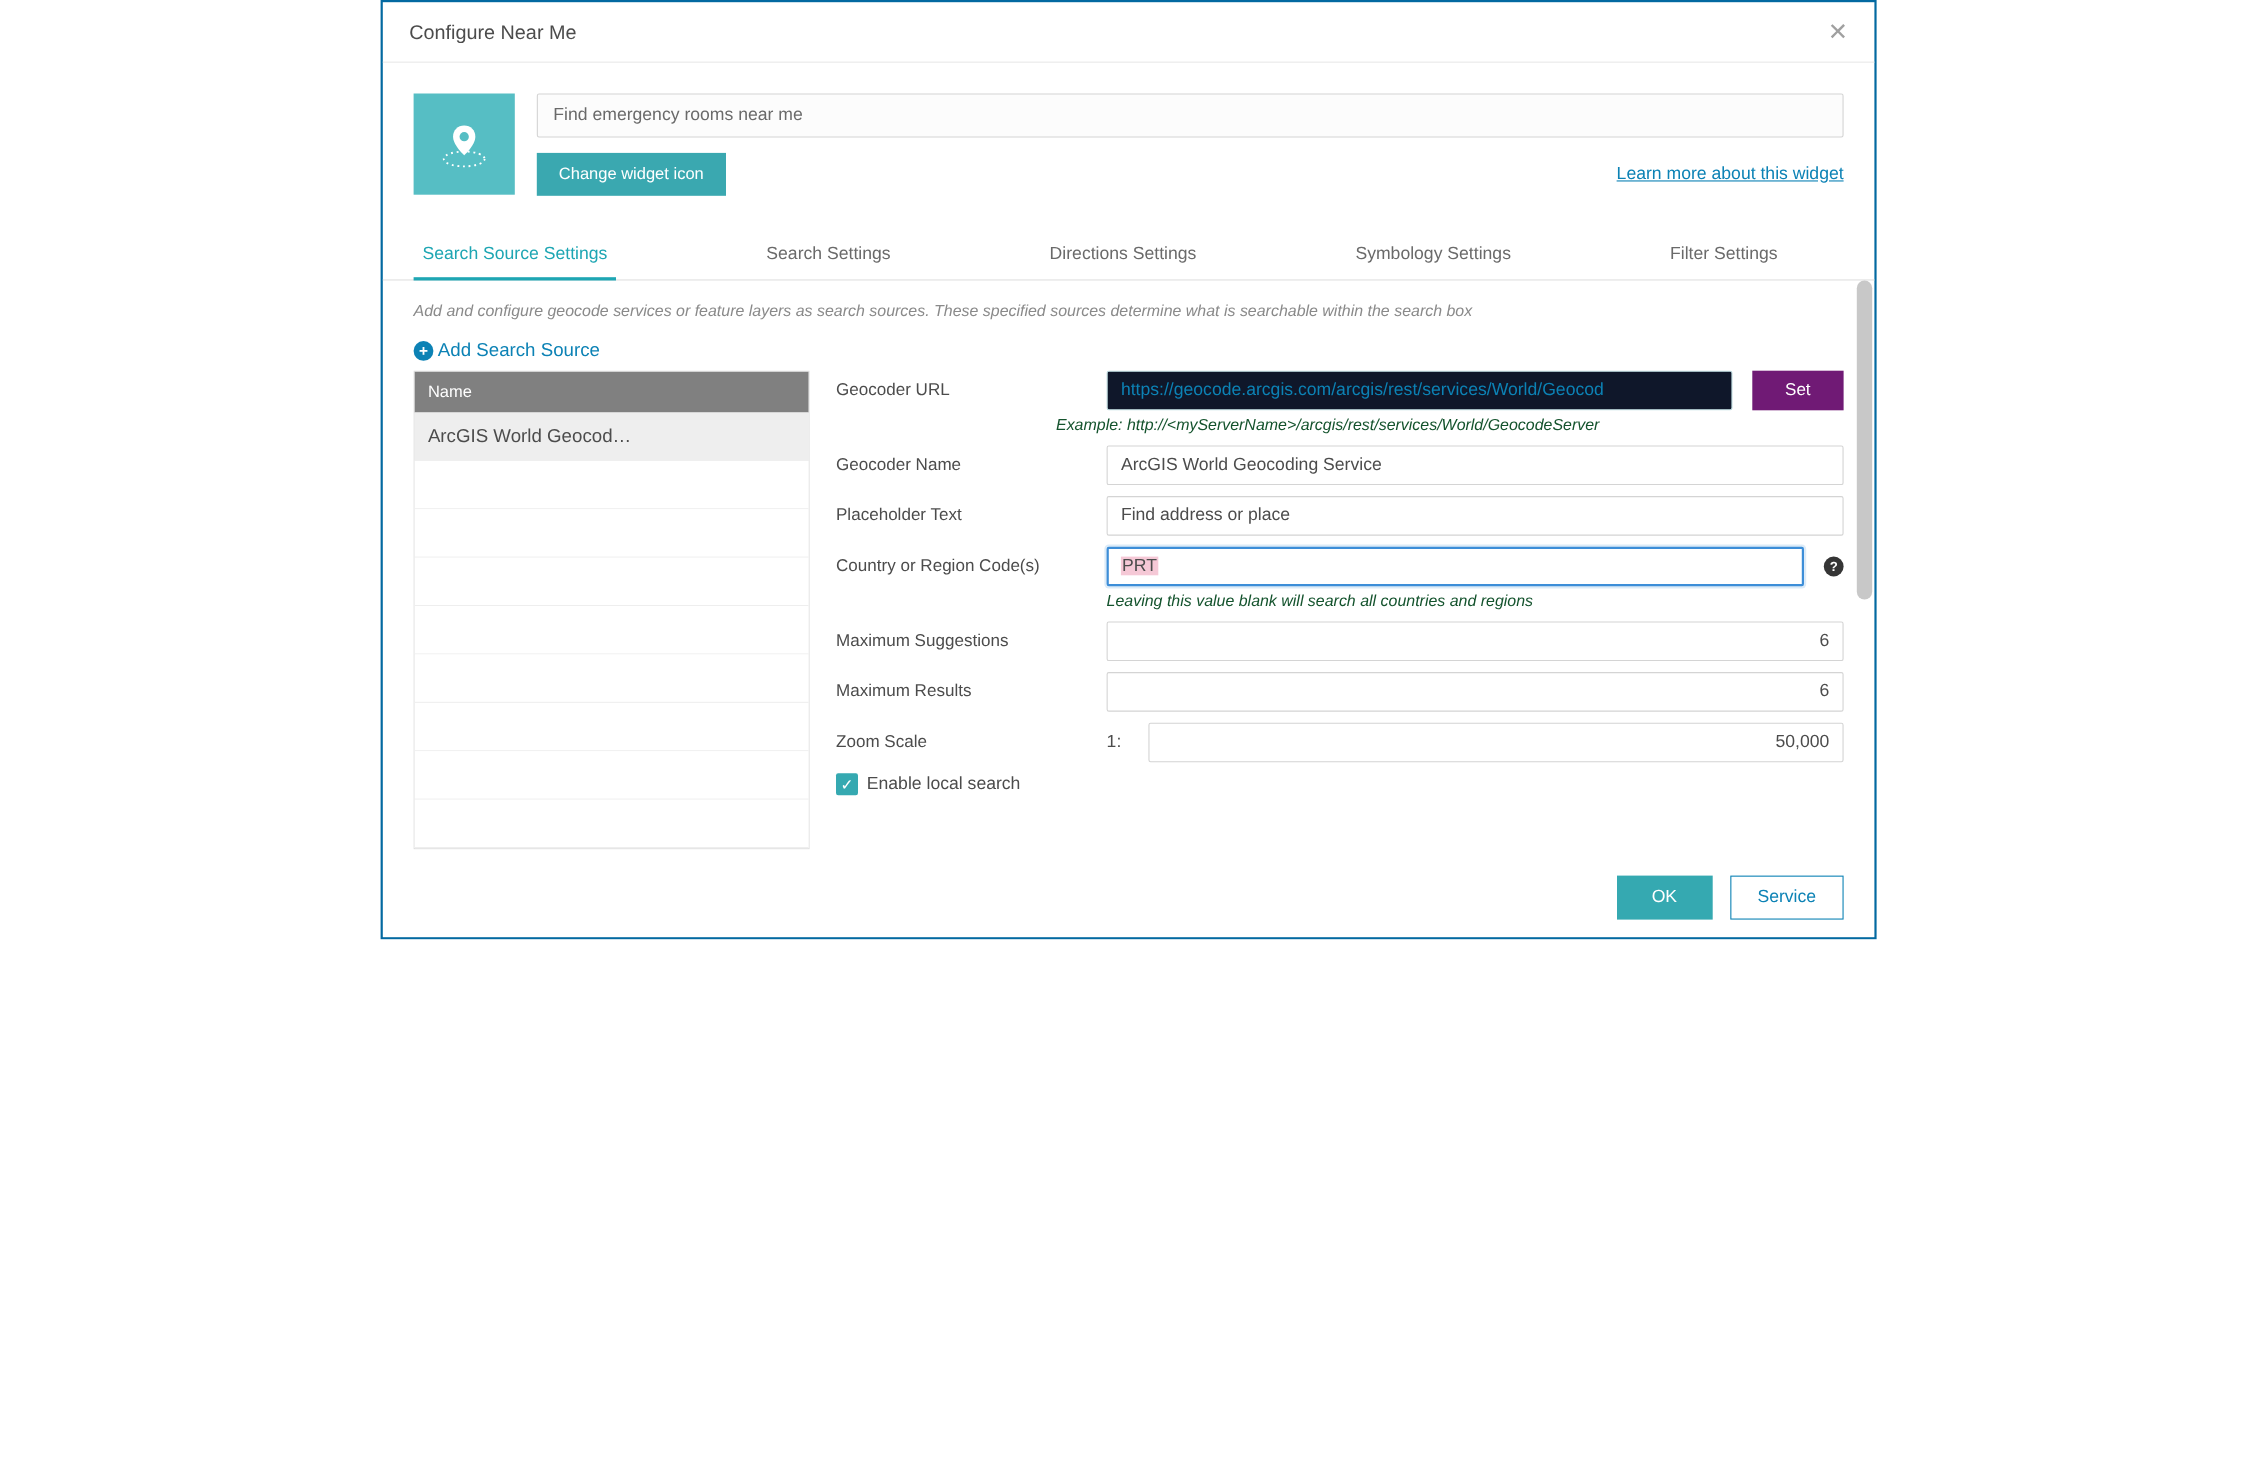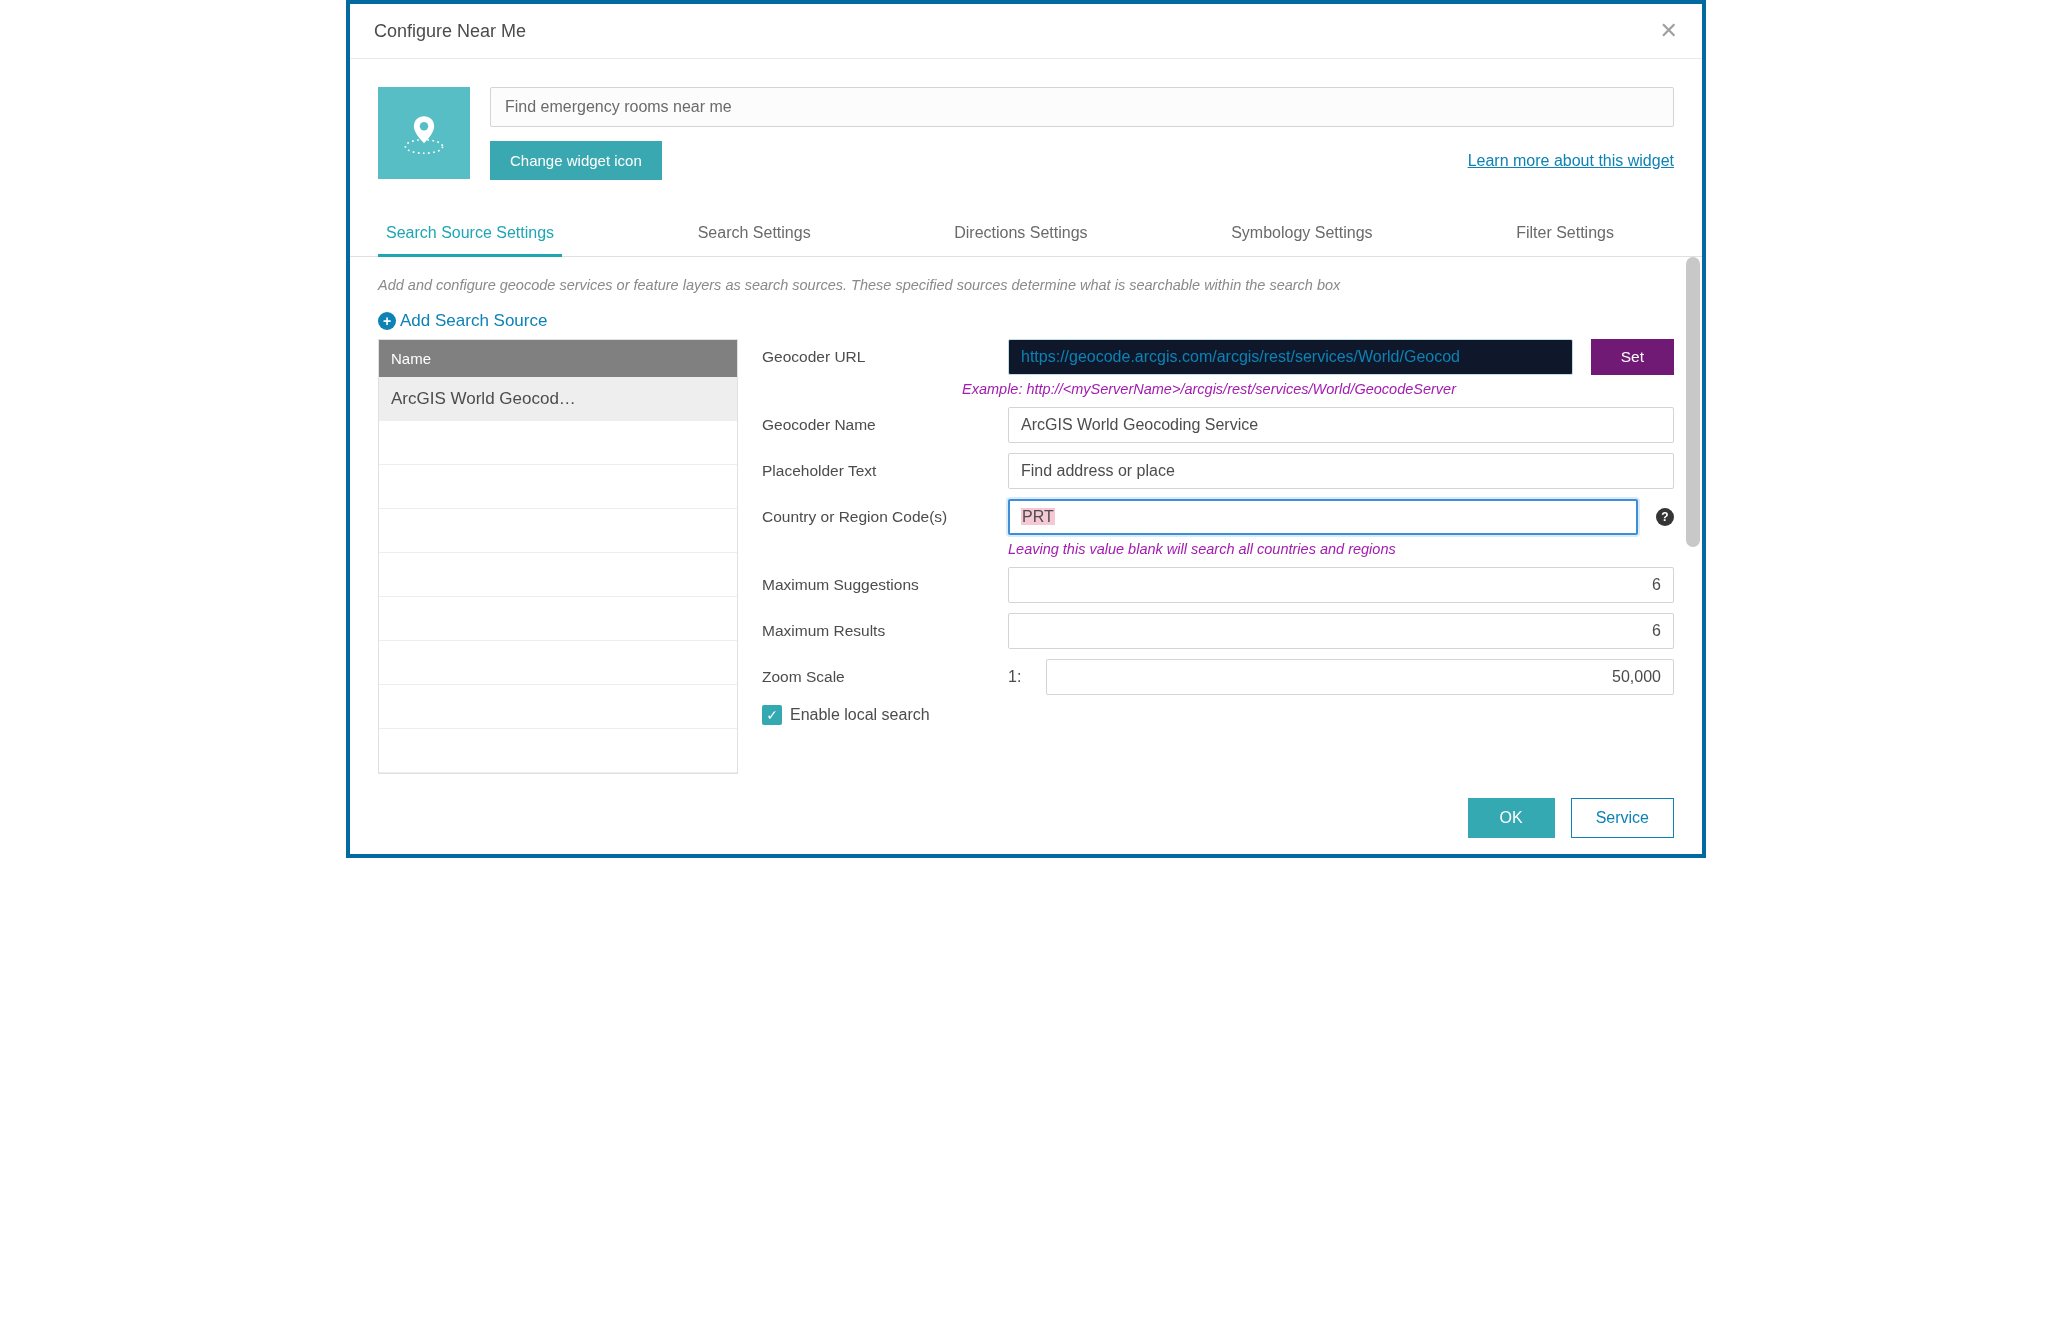--- a/index.html
+++ b/index.html
@@ -5,21 +5,21 @@
     * { box-sizing: border-box; margin: 0; padding: 0; }
     body {
       font-family: "Avenir Next", "Helvetica Neue", Arial, sans-serif;
       background: #fff;
       color: #4c4c4c;
       font-size: 14px;
     }
     .modal {
       width: 1360px;
       margin: 0 auto;
-      border: 4px solid #0369a1;
+      border: 2px solid #0369a1;
       background: #fff;
       position: relative;
     }
     .modal-header {
       padding: 14px 24px;
       border-bottom: 1px solid #e8e8e8;
       display: flex;
       justify-content: space-between;
       align-items: center;
     }
@@ -209,21 +209,21 @@
     .set-btn {
       background: #701a75;
       color: #fff;
       border: none;
       padding: 9px 30px;
       font-size: 15.5px;
       cursor: pointer;
     }
     .example-text, .hint-text {
       font-style: italic;
-      color: #a21caf;
+      color: #14532d;
       font-size: 14.5px;
       margin-left: 0;
       margin-top: -4px;
       padding-left: 0;
     }
     .offset-right { margin-left: 246px; }
     .help-icon {
       width: 18px;
       height: 18px;
       background: #353535;

